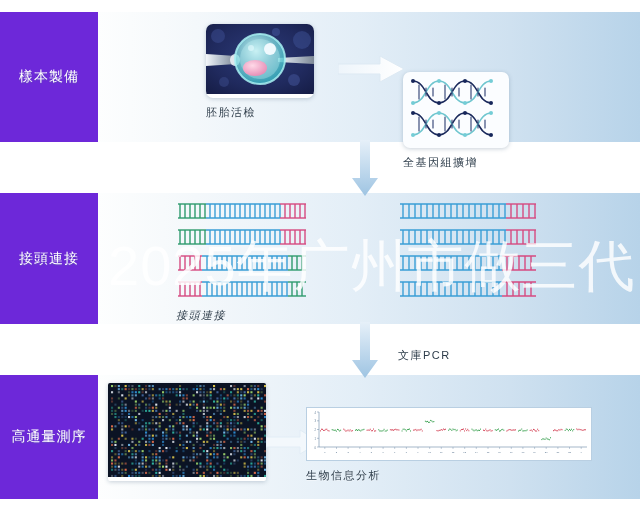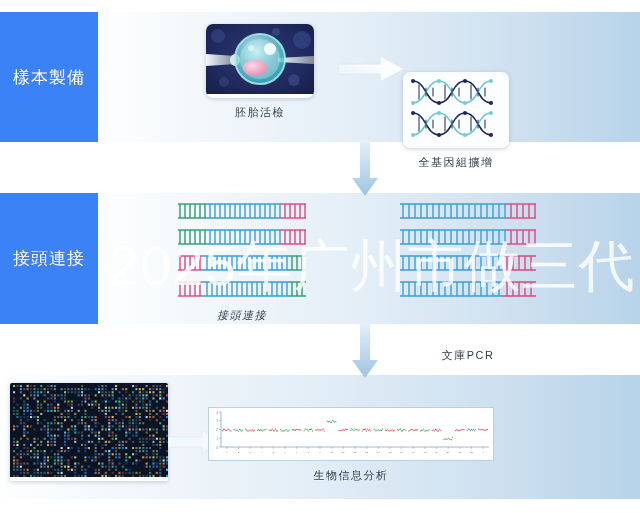--- a/index.html
+++ b/index.html
@@ -16,24 +16,24 @@
   }
 
   
   .row{position:absolute;left:0;width:640px;display:flex;}
   .row-1{top:12px;height:130px;}
   .row-2{top:193px;height:131px;}
   .row-3{top:375px;height:124px;}
 
   .stage-label{
     width:98px;flex:0 0 98px;
-    background:#3b82f6;
+    background:#6d28d9;
     display:flex;align-items:center;justify-content:center;
     color:#ffffff;
-    font-size:17px;
+    font-size:14px;
     letter-spacing:1px;
     text-shadow:0 1px 1px rgba(90,120,150,.45);
   }
   .stage-body{
     flex:1 1 auto;
     position:relative;
     background:linear-gradient(to right,#fdfefe 0%,#f4f8fb 18%,#e3eef7 48%,#cfe1f0 76%,#b7d3e9 100%);
   }
 
   
@@ -41,21 +41,21 @@
     position:absolute;left:352px;width:26px;
     z-index:4;
   }
   .v-arrow svg{display:block;}
   .v1{top:140px;height:56px;}
   .v2{top:322px;height:56px;}
 
   
   .fig{
     position:absolute;
-    display:flex;flex-direction:column;align-items:center;
+    display:flex;flex-direction:column;
   }
   .fig .cap{
     margin-top:7px;
     font-size:11px;
     color:#2d3c4a;
     letter-spacing:1.5px;
     white-space:nowrap;
     text-shadow:0 1px 0 rgba(255,255,255,.5);
   }
   .thumb{
@@ -568,20 +568,21 @@
   </div>
 
   <div class="v-arrow v2">
     <svg width="26" height="56" viewBox="0 0 26 56">
       <path d="M8 0 L18 0 L18 38 L26 38 L13 56 L0 38 L8 38 Z" fill="url(#vArrowG)"></path>
       <path d="M8 0 L18 0 L18 38 L26 38 L13 56 L0 38 L8 38 Z" fill="#cfe2f2" opacity=".0"></path>
     </svg>
   </div>
 
   <div class="row row-3">
+    <div class="stage-label">高通量測序</div>
     <div class="stage-body">
 
       <div class="fig fig-seq">
         <div class="thumb" style="border-radius:2px;">
           <svg width="158" height="94" viewBox="0 0 158 94">
             <rect width="158" height="94" fill="#0b1324"></rect>
             <g id="dots">
                 <rect x="3.0" y="2.0" width="2.1" height="2.1" fill="#9ad06a" opacity="0.96"></rect>
                 <rect x="3.0" y="8.2" width="2.1" height="2.1" fill="#e0e6ee" opacity="0.87"></rect>
                 <rect x="3.0" y="14.4" width="2.1" height="2.1" fill="#d96a4a" opacity="0.43"></rect>

